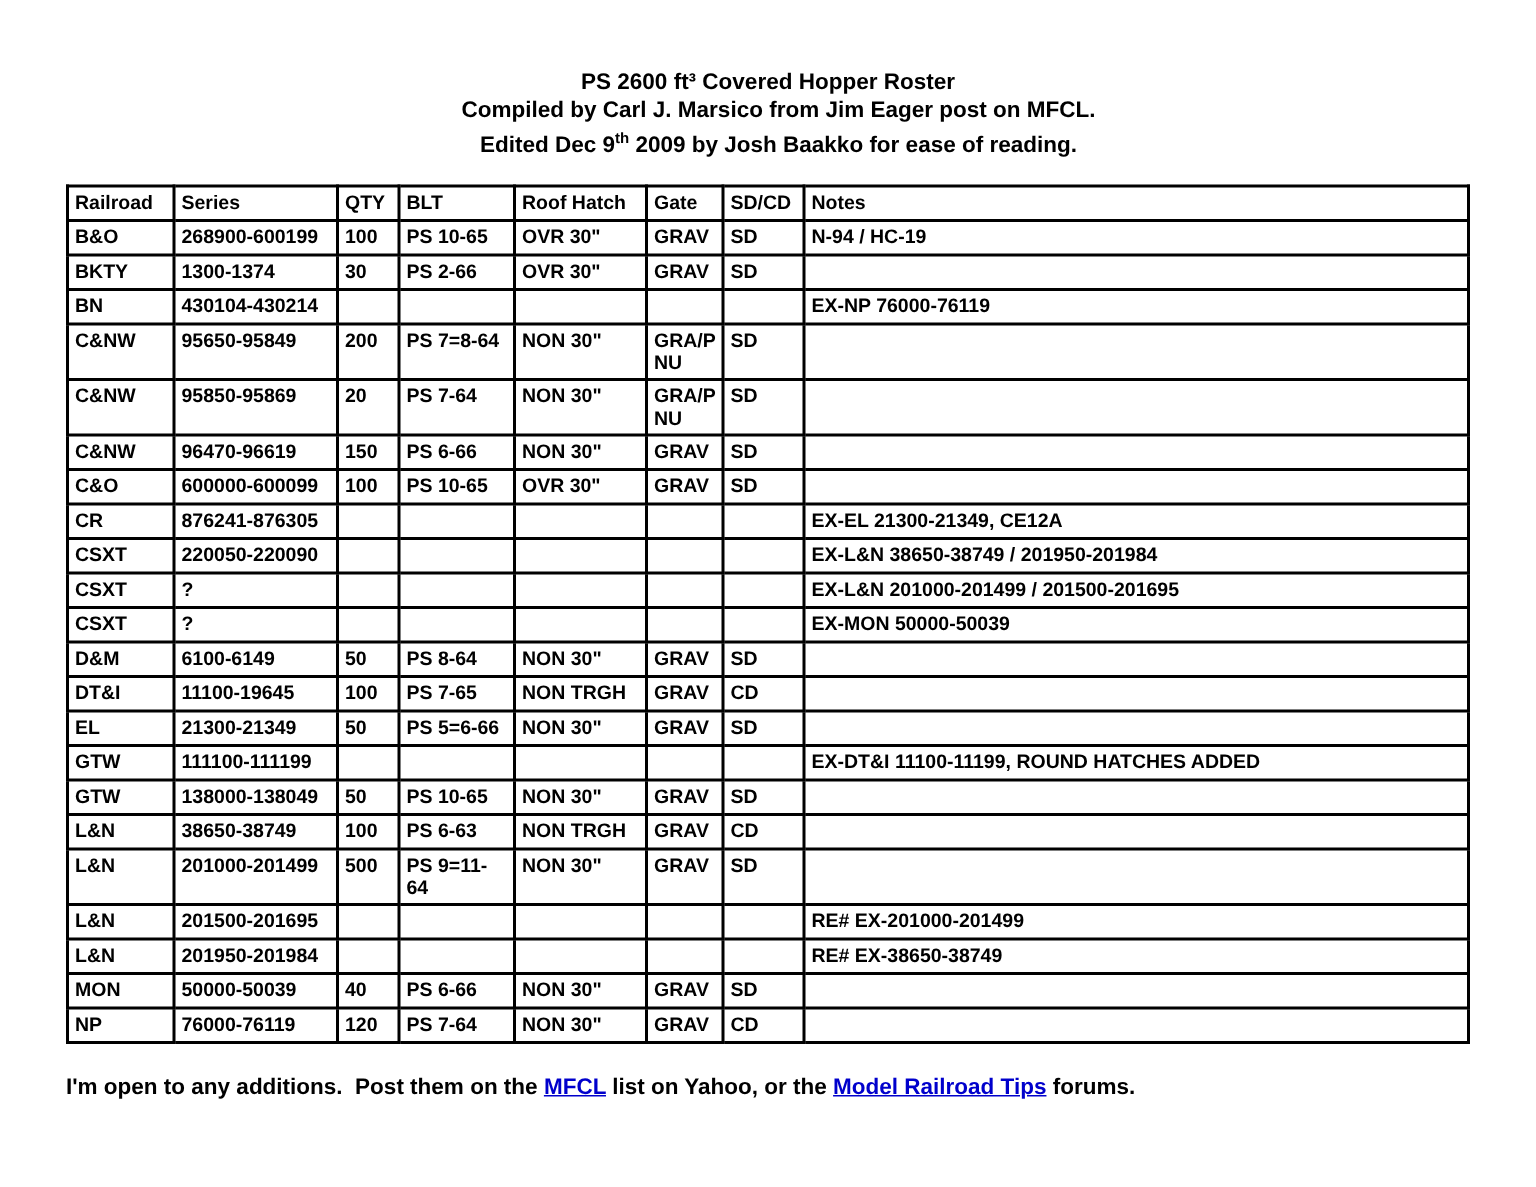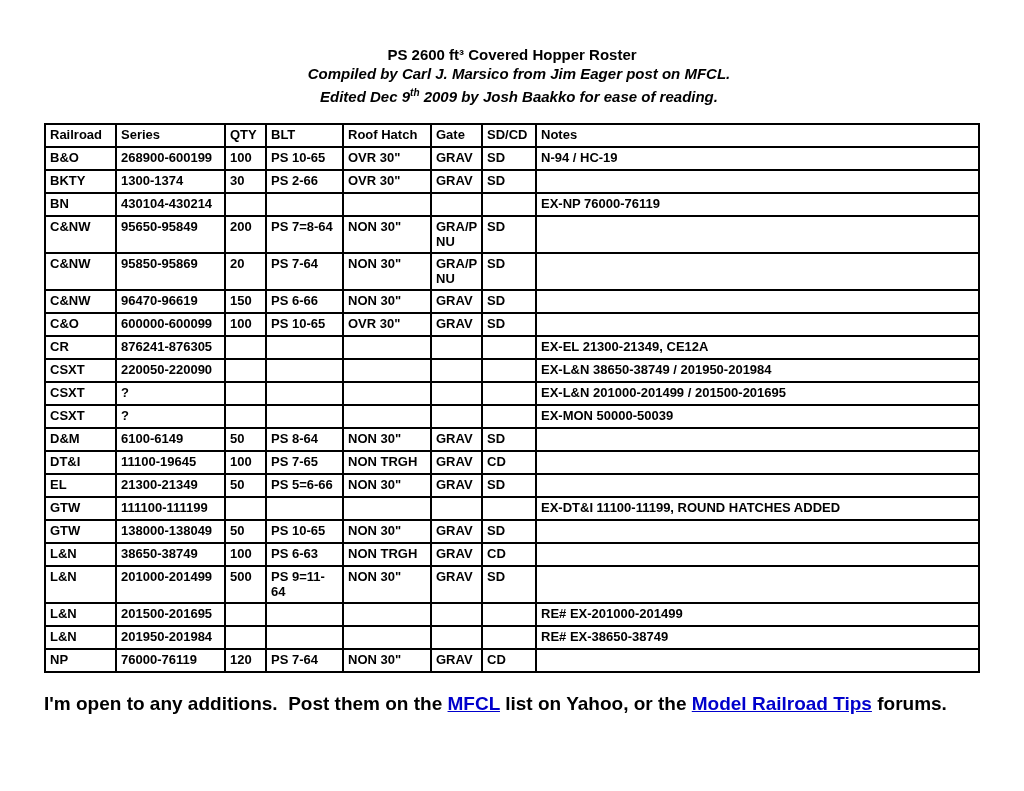--- a/index.html
+++ b/index.html
@@ -19,21 +19,20 @@
     box-sizing: border-box;
     padding-top: 45px;
   }
   .title-block {
     text-align: center;
     font-size: 15px;
     font-weight: bold;
     line-height: 19px;
   }
   .title-block .subtitle {
-    font-style: italic;
     padding-left: 14px;
   }
   sup { font-size: 10px; text-align: right; }
   table.roster {
     border-collapse: collapse;
     table-layout: fixed;
     width: 934px;
     margin: 17px 0 16px 44px;
   }
   table.roster th,
@@ -44,21 +43,21 @@
     text-align: left;
     vertical-align: top;
     padding: 2px 3px 3px 4px;
     line-height: 15px;
     height: 16px;
     overflow: hidden;
     word-wrap: break-word;
   }
   .page-footer {
     margin: 20px 0 0 44px;
-    font-size: 19px;
+    font-size: 15px;
     font-weight: bold;
   }
   .page-footer a {
     text-decoration: underline;
     cursor: pointer;
   }
 </style>
 </head>
 <body>
 
@@ -288,20 +287,30 @@
           <td>L&amp;N</td>
           <td>201950-201984</td>
           <td>&nbsp;</td>
           <td>&nbsp;</td>
           <td>&nbsp;</td>
           <td>&nbsp;</td>
           <td>&nbsp;</td>
           <td>RE# EX-38650-38749</td>
         </tr>
         <tr>
+          <td>MON</td>
+          <td>50000-50039</td>
+          <td>40</td>
+          <td>PS 6-66</td>
+          <td>NON 30"</td>
+          <td>GRAV</td>
+          <td>SD</td>
+          <td>&nbsp;</td>
+        </tr>
+        <tr>
           <td>NP</td>
           <td>76000-76119</td>
           <td>120</td>
           <td>PS 7-64</td>
           <td>NON 30"</td>
           <td>GRAV</td>
           <td>CD</td>
           <td>&nbsp;</td>
         </tr>
       </tbody>

